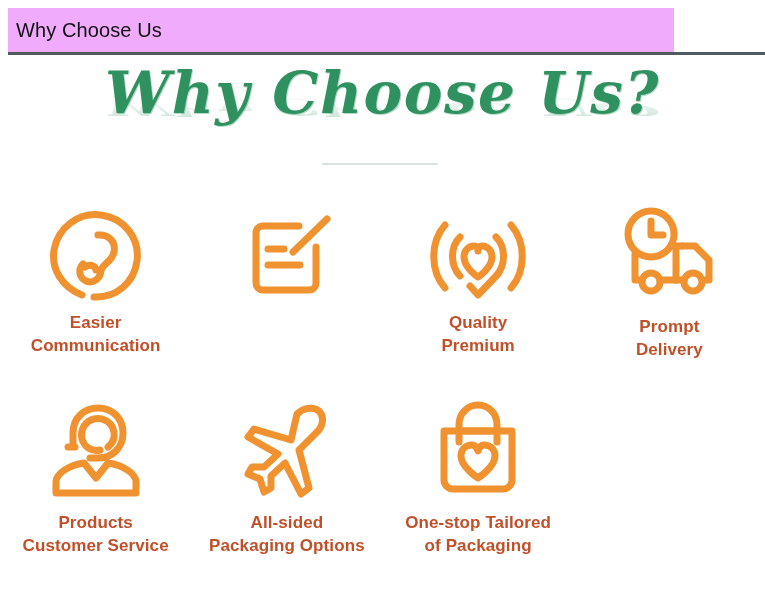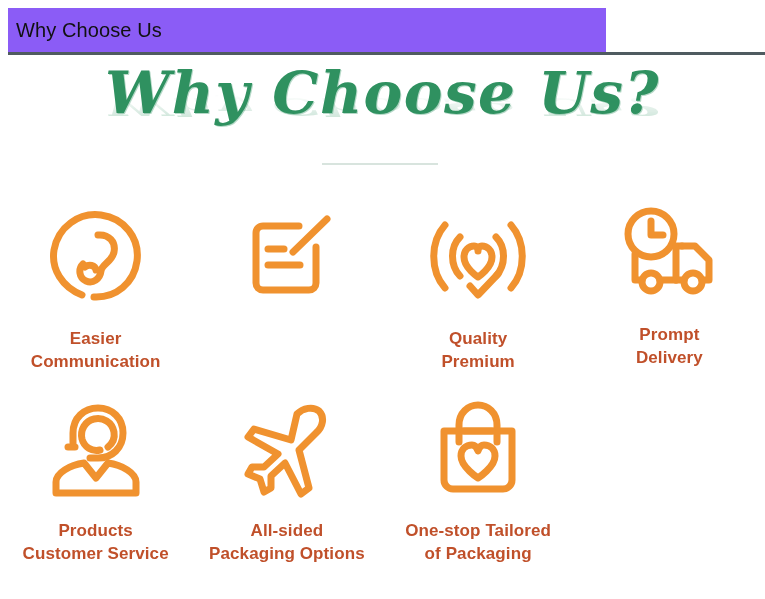--- a/index.html
+++ b/index.html
@@ -13,23 +13,23 @@
     font-family: "Liberation Sans", sans-serif;
     overflow: hidden;
     position: relative;
   }
 
   
   #header-bar {
     position: absolute;
     left: 8px;
     top: 8px;
-    width: 598px;
+    width: 666px;
     height: 44px;
-    background: #8b5cf6;
+    background: #f0abfc;
     display: flex;
     align-items: center;
     box-sizing: border-box;
     padding-left: 8px;
   }
   #header-title {
     font-size: 20px;
     color: #111111;
     line-height: 1;
     letter-spacing: 0.1px;
@@ -119,32 +119,31 @@
     width: 110px;
     height: 110px;
     display: flex;
     align-items: center;
     justify-content: center;
   }
   .feature-icon svg {
     display: block;
   }
   .feature-label {
-    margin-top: 16px;
     text-align: center;
     font-size: 17px;
     font-weight: bold;
     color: #C0502A;
     line-height: 1.35;
     letter-spacing: 0.1px;
     white-space: pre-line;
   }
   
   .row2 .feature-icon { height: 104px; }
-  .row2 .feature-label { margin-top: 18px; }
+  .row2 .feature-label { margin-top: 10px; }
 </style>
 </head>
 <body>
 
 <div id="header-bar">
   <span id="header-title">Why Choose Us</span>
 </div>
 <div id="header-rule"></div>
 
 <div id="banner">

